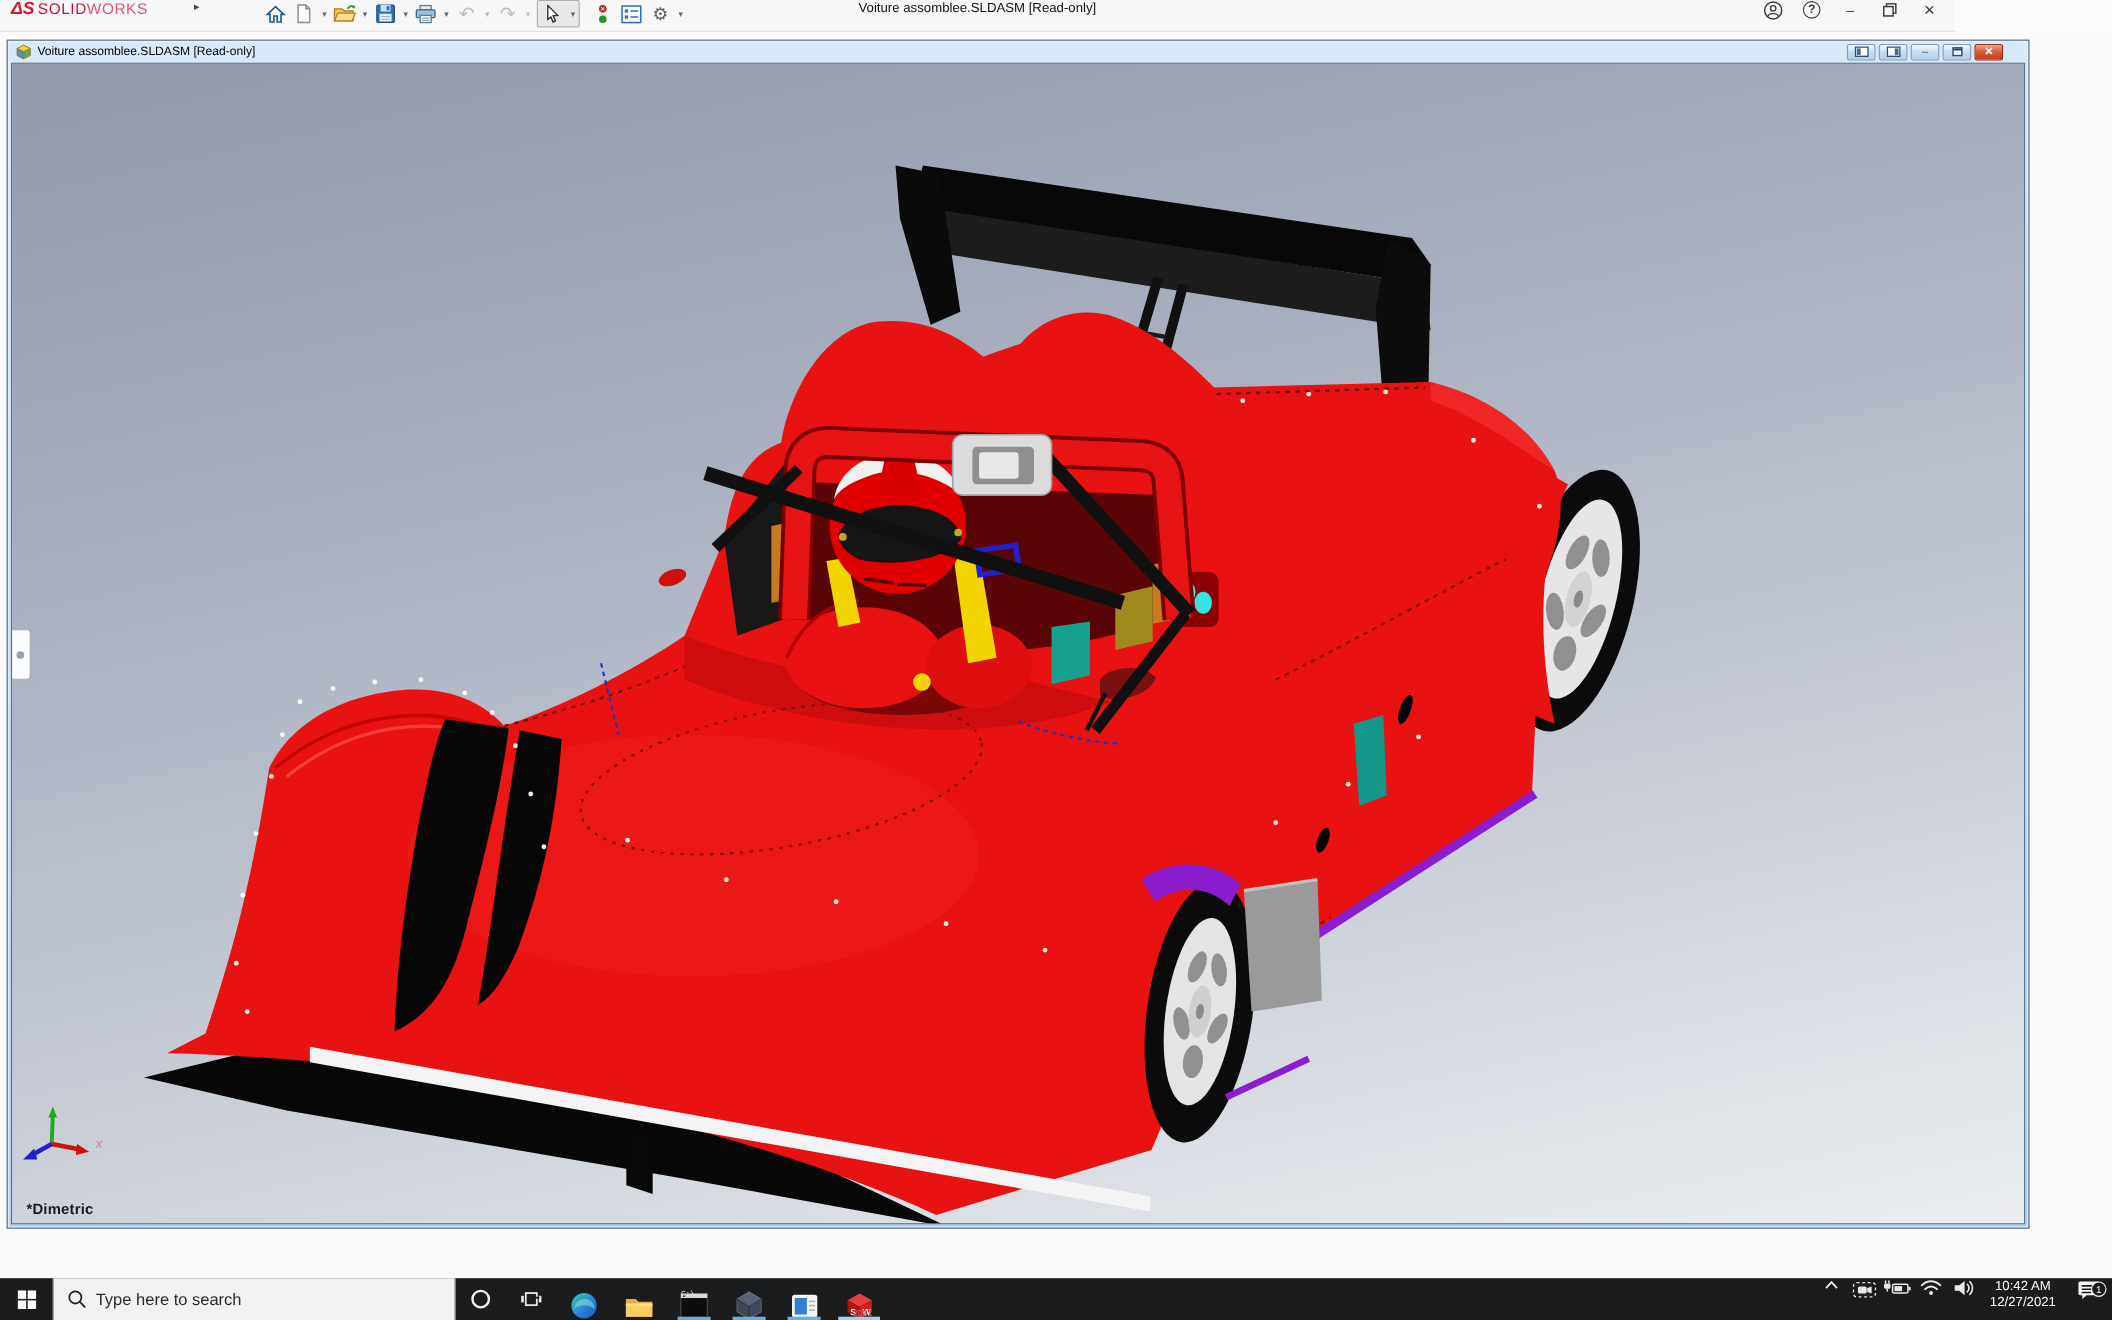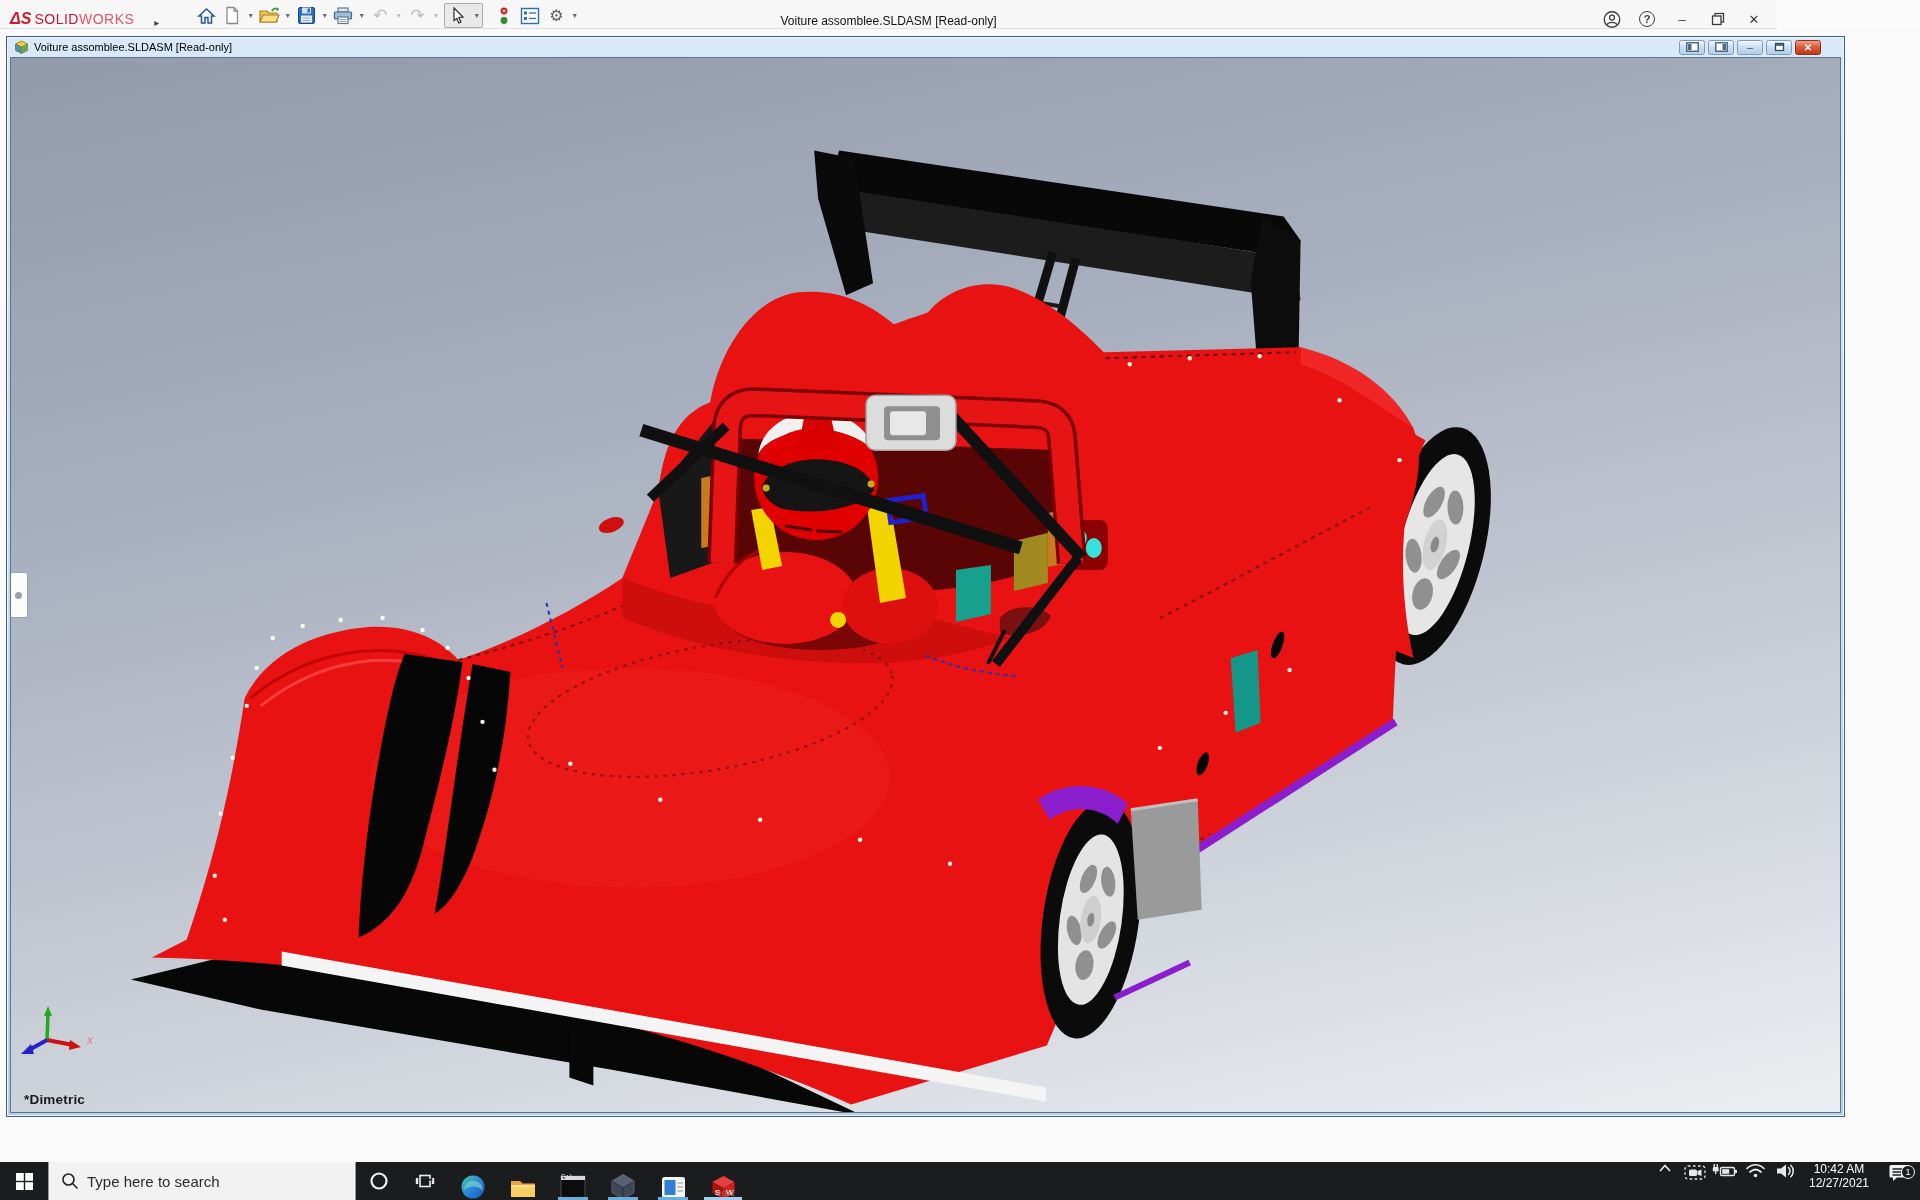--- a/index.html
+++ b/index.html
@@ -2,21 +2,21 @@
 <html><head>
 <meta charset="utf-8">
 <style>
   * { margin:0; padding:0; box-sizing:border-box; }
   html,body { width:1920px; height:1200px; overflow:hidden; }
   body { font-family:"Liberation Sans", sans-serif; background:#fff; }
   .screen { position:relative; width:1920px; height:1200px; background:#fbfbfb; }
 
   
   .app-titlebar { position:absolute; top:0; left:0; width:1777px; height:29px;
-    background:#f7f7f7; border-bottom:1px solid #e0e0e0; display:flex; align-items:flex-end; z-index:30;}
+    background:#f7f7f7; border-bottom:1px solid #e0e0e0; display:flex; align-items:flex-start; z-index:30;gap:22px;}
   .brand { display:flex; align-items:baseline; margin-left:10px; white-space:nowrap;}
   .brand-mark { font-weight:bold; font-style:italic; color:#d01a30; font-size:16px; margin-right:3px;}
   .brand-bold { font-weight:normal; color:#c81430; font-size:14px; letter-spacing:.5px;}
   .brand-light { font-weight:normal; color:#e0556a; font-size:14px; letter-spacing:.5px;}
   .flyout { margin-left:20px; font-size:10px; color:#444; }
   .toolbar { display:flex; align-items:center; margin-left:34px; }
   .tbtn { width:26px; height:24px; display:flex; align-items:center; justify-content:center; border:1px solid transparent; border-radius:2px; }
   .caret { font-size:8px; color:#666; width:11px; text-align:center; }
   .glyphbtn { font-size:17px; color:#2a6db5; }
   .disabled { color:#bdbdbd !important; }
@@ -49,21 +49,21 @@
     border:1px solid #9aa7b8; border-left:none; border-radius:0 3px 3px 0; }
   .pane-tab .dot { position:absolute; left:4px; top:19px; width:7px; height:7px; border-radius:50%; background:#95a2b2;}
 
   .view-label { position:absolute; left:13px; bottom:5px; font-size:13.5px; font-weight:bold; color:#1a1a1a; letter-spacing:.2px;}
   .triad { position:absolute; left:6px; bottom:36px; }
 
   
   .taskbar { position:absolute; bottom:0; left:0; width:1920px; height:38px; background:#1b1c1e;
     display:flex; align-items:stretch; z-index:40; }
   .tb-start { width:48px; display:flex; align-items:center; justify-content:center; }
-  .tb-search { width:308px; background:#f2f2f2; display:flex; align-items:center; border:1px solid #9a9a9a; border-bottom:none; border-top:none;}
+  .tb-search { width:366px; background:#f2f2f2; display:flex; align-items:center; border:1px solid #9a9a9a; border-bottom:none; border-top:none;}
   .tb-search svg { margin:0 8px 0 12px; }
   .tb-search input { border:none; outline:none; background:transparent; font-size:15px; color:#1f1f1f;
     font-family:"Liberation Sans", sans-serif; width:250px;}
   .tb-search input::placeholder { color:#2b2b2b; opacity:1; }
   .tb-btn { width:46px; position:relative; display:flex; align-items:center; justify-content:center; }
   .tb-app { width:50px; position:relative; display:flex; align-items:flex-end; justify-content:center; }
   .tb-app .underline { position:absolute; bottom:0; left:10px; right:10px; height:3px; background:#6aaede; }
   .tb-app .underline.active { left:6px; right:6px; background:#9fd0f0; }
   .sw-year { position:absolute; right:13px; bottom:2px; font-size:8px; font-weight:bold; color:#c05050; }
   .cmd-txt { position:absolute; left:13px; top:11px; font-size:7px; color:#e8e8e8; font-family:"Liberation Mono", monospace;}

